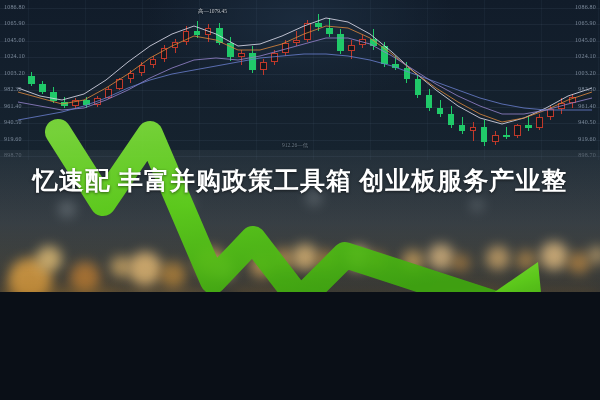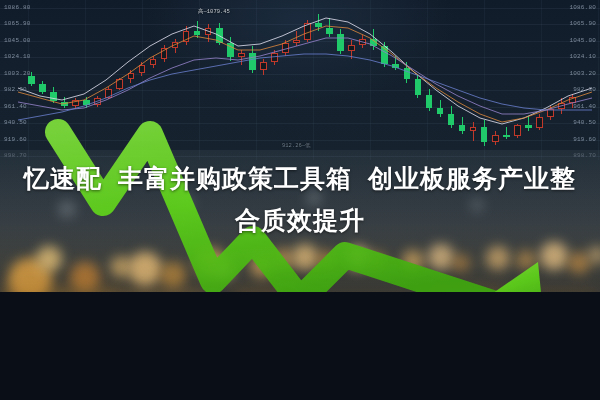--- a/index.html
+++ b/index.html
@@ -2,21 +2,21 @@
 <html lang="zh"><head>
 <meta charset="utf-8">
 <title>banner</title>
 <style>
   html,body{margin:0;padding:0;background:#0a0f17;}
   *{box-sizing:border-box;}
   #stage{
     position:relative;
     width:600px;height:292px;
     overflow:hidden;
-    font-family:Liberation Mono, monospace;
+    font-family:Liberation Serif, serif;
     background:#0b1019;
   }
 
   
   .bg-base{
     position:absolute;left:0;top:0;width:600px;height:400px;
     background:
       radial-gradient(ellipse 220px 120px at 300px 20px, #1b2b3d 0%, rgba(27,43,61,0) 70%),
       linear-gradient(180deg,#111c2a 0%,#16232f 38%,#2a3138 55%,#3a3a34 66%,#2b2b2b 78%,#1b1b1b 100%);
   }
@@ -520,16 +520,15 @@
     <g opacity="0.92">
 
       <polyline fill="none" stroke="url(#agrad)" stroke-width="26" stroke-linecap="round" stroke-linejoin="round" points="58,132 103,203 150,134 213,281 253,239 300,300 345,255 520,312"></polyline>
 
       <polygon fill="url(#agrad)" points="545,333 538,262 470,309"></polygon>
     </g>
   </svg>
 
   <div id="headline">
     <span>忆速配 丰富并购政策工具箱  创业板服务产业整</span>
-    <span class="l2">合质效提升</span>
   </div>
 
 </div>
 
 </body></html>

